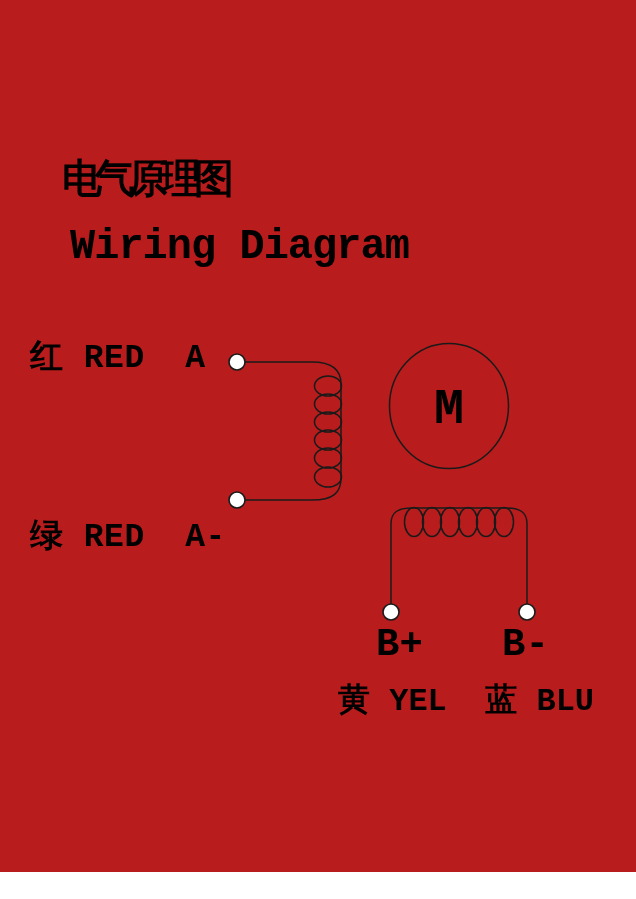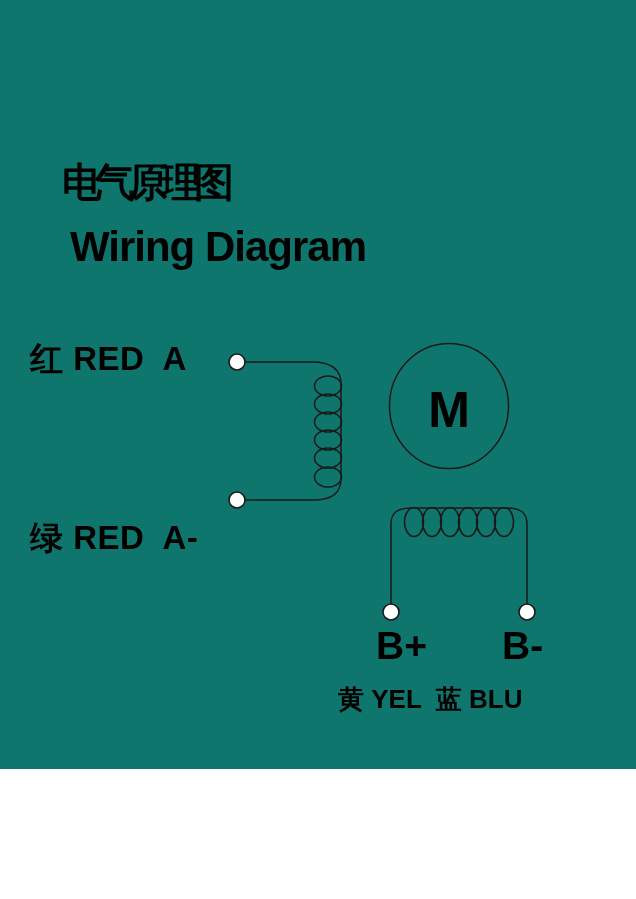--- a/index.html
+++ b/index.html
@@ -3,24 +3,24 @@
 <meta charset="utf-8">
 <style>
   html, body {
     margin: 0;
     padding: 0;
     background: #ffffff;
   }
   .page {
     position: relative;
     width: 636px;
-    height: 769px;
-    background: #0f766e;
+    height: 872px;
+    background: #b91c1c;
     overflow: hidden;
-    font-family: Liberation Sans, sans-serif;
+    font-family: Liberation Mono, monospace;
     color: #000000;
   }
   .txt {
     position: absolute;
     line-height: 1;
     white-space: pre;
     color: #000000;
   }
   .zh-title {
     left: 62px;
@@ -42,21 +42,21 @@
     letter-spacing: 0.5px;
   }
   .label-a       { left: 30px;  top: 342px; }
   .label-a-minus { left: 30px;  top: 481px; margin-top: 40px; }
   .pin-label {
     font-size: 39px;
     font-weight: 600;
   }
   .label-b-plus  { left: 376px; top: 626px; }
   .label-b-minus { left: 502px; top: 626px; }
-  .label-colors  { left: 338px; top: 686px; font-size: 26px; font-weight: 600; }
+  .label-colors  { left: 338px; top: 686px; font-size: 32px; font-weight: 600; }
   .motor-label {
     left: 419px;
     top: 385px;
     width: 60px;
     text-align: center;
     font-size: 50px;
     font-weight: 600;
   }
   svg.circuit {
     position: absolute;

